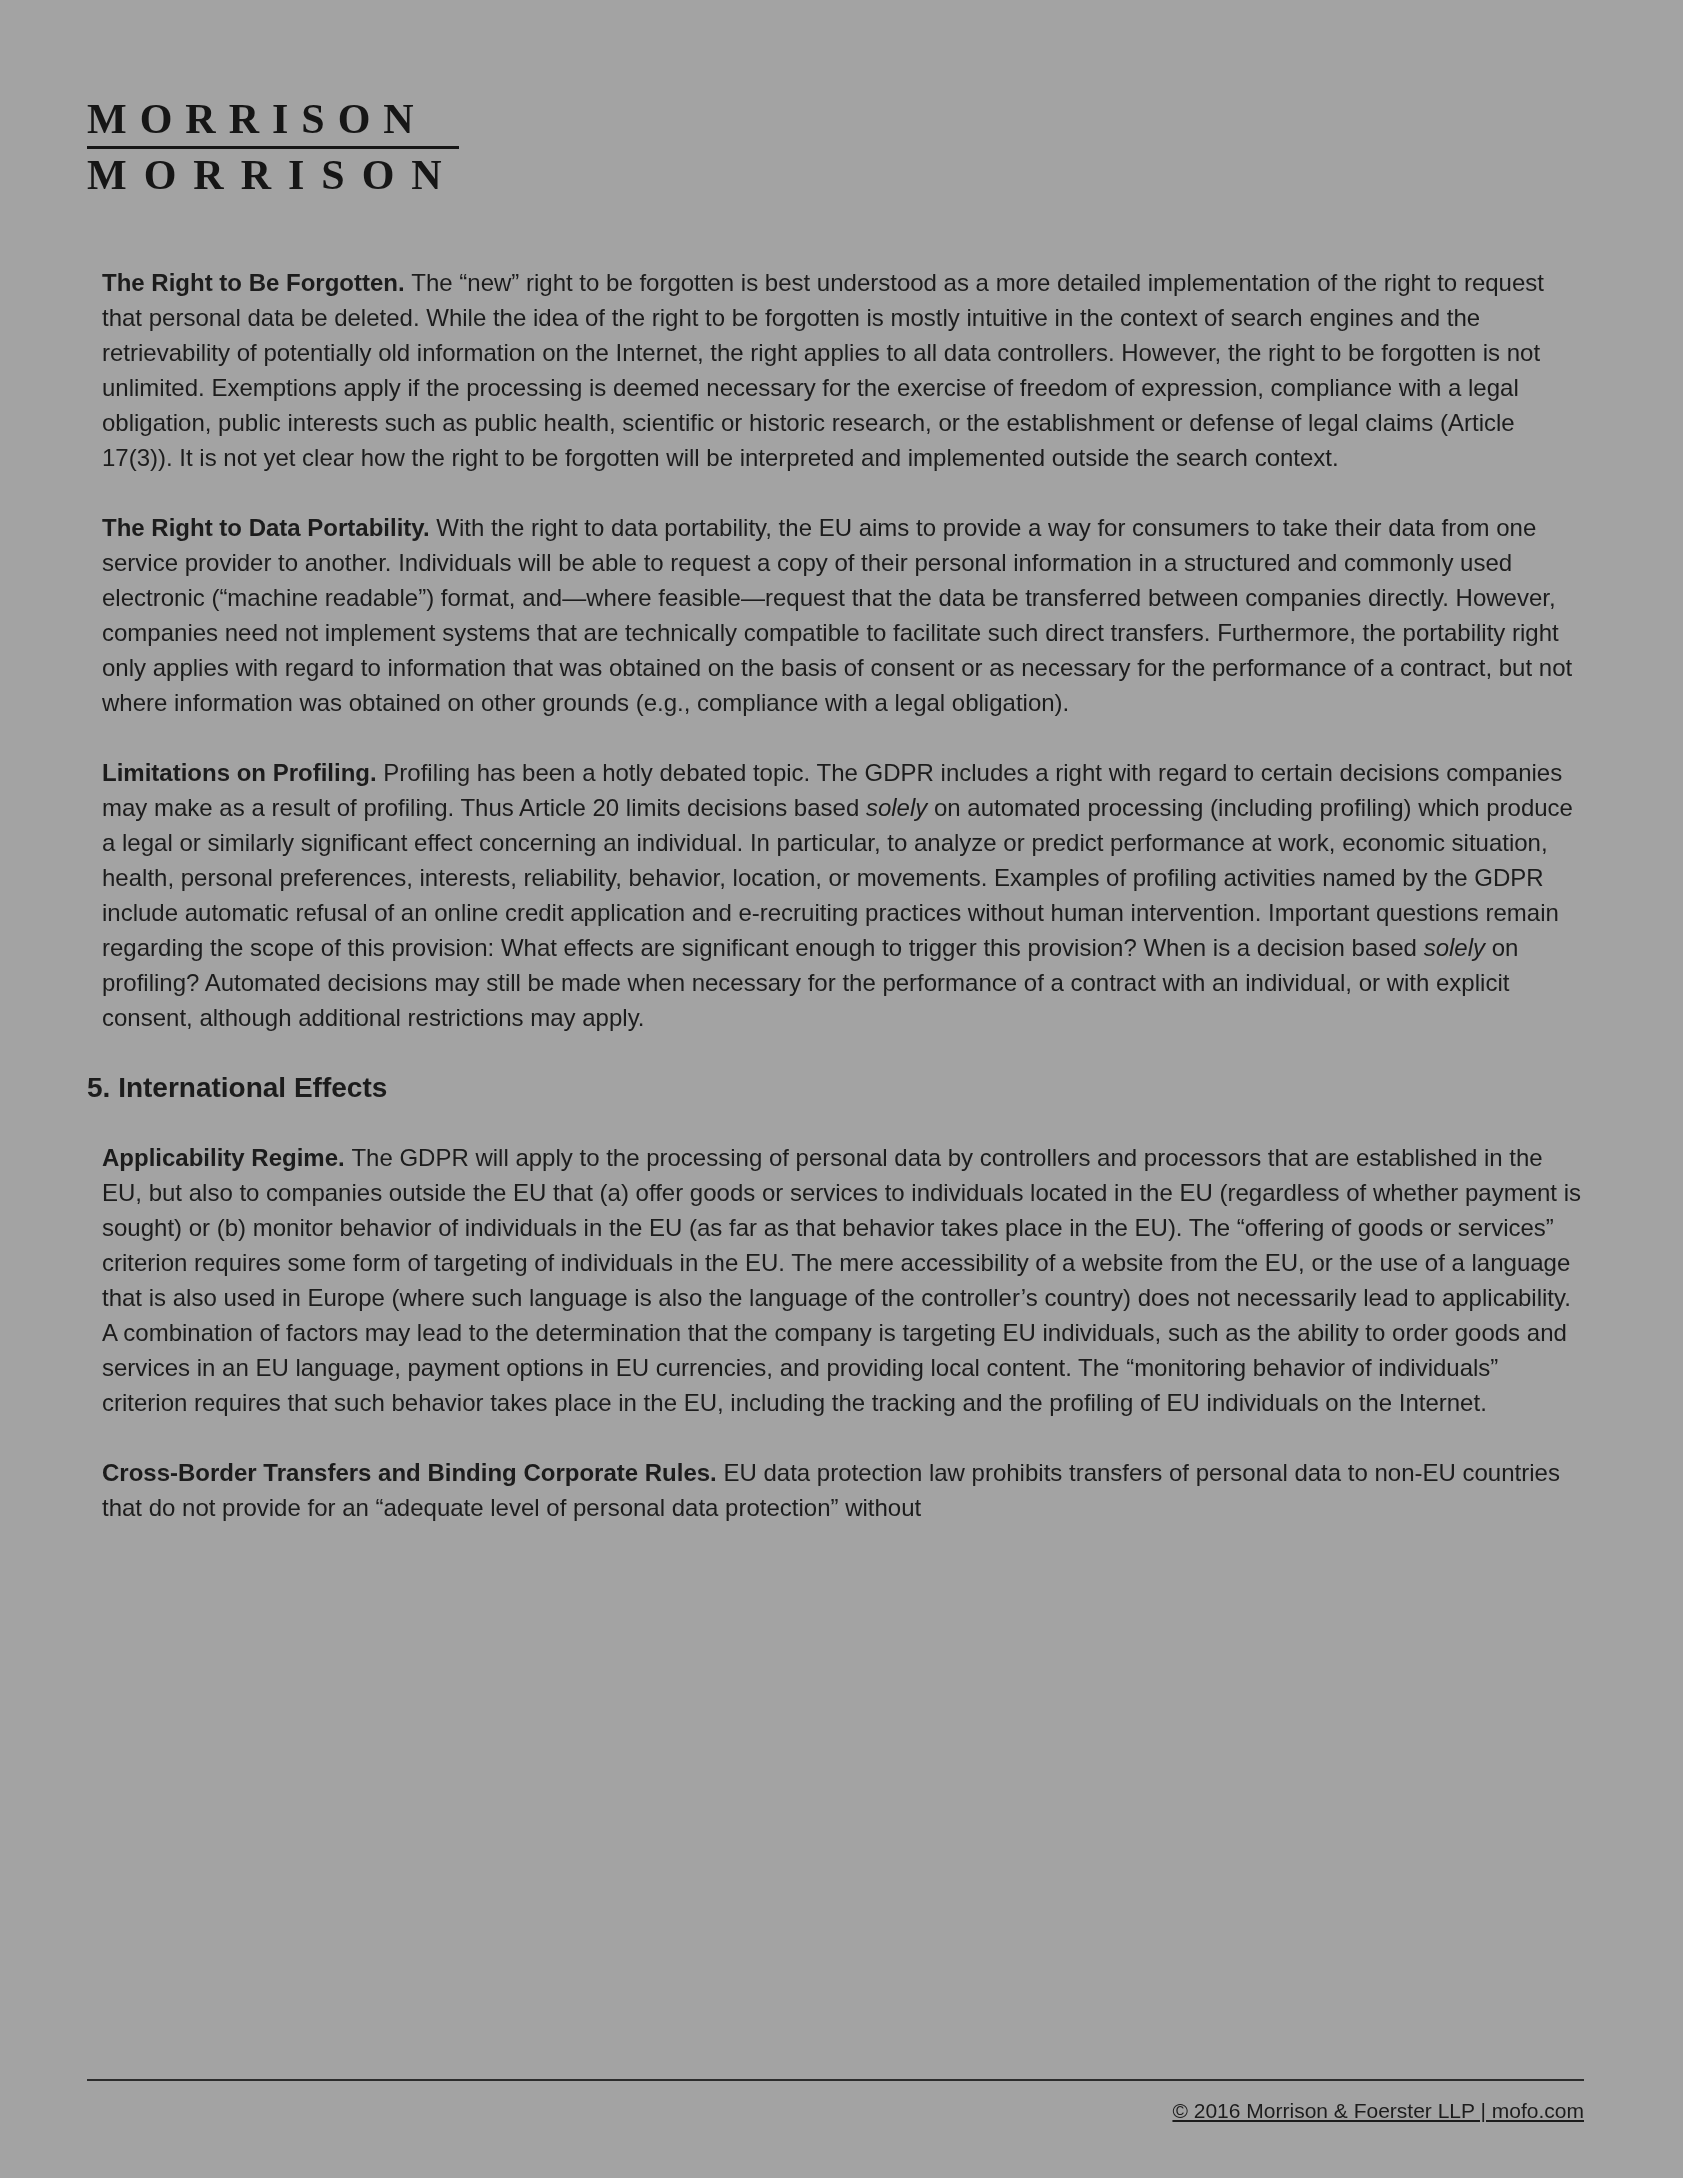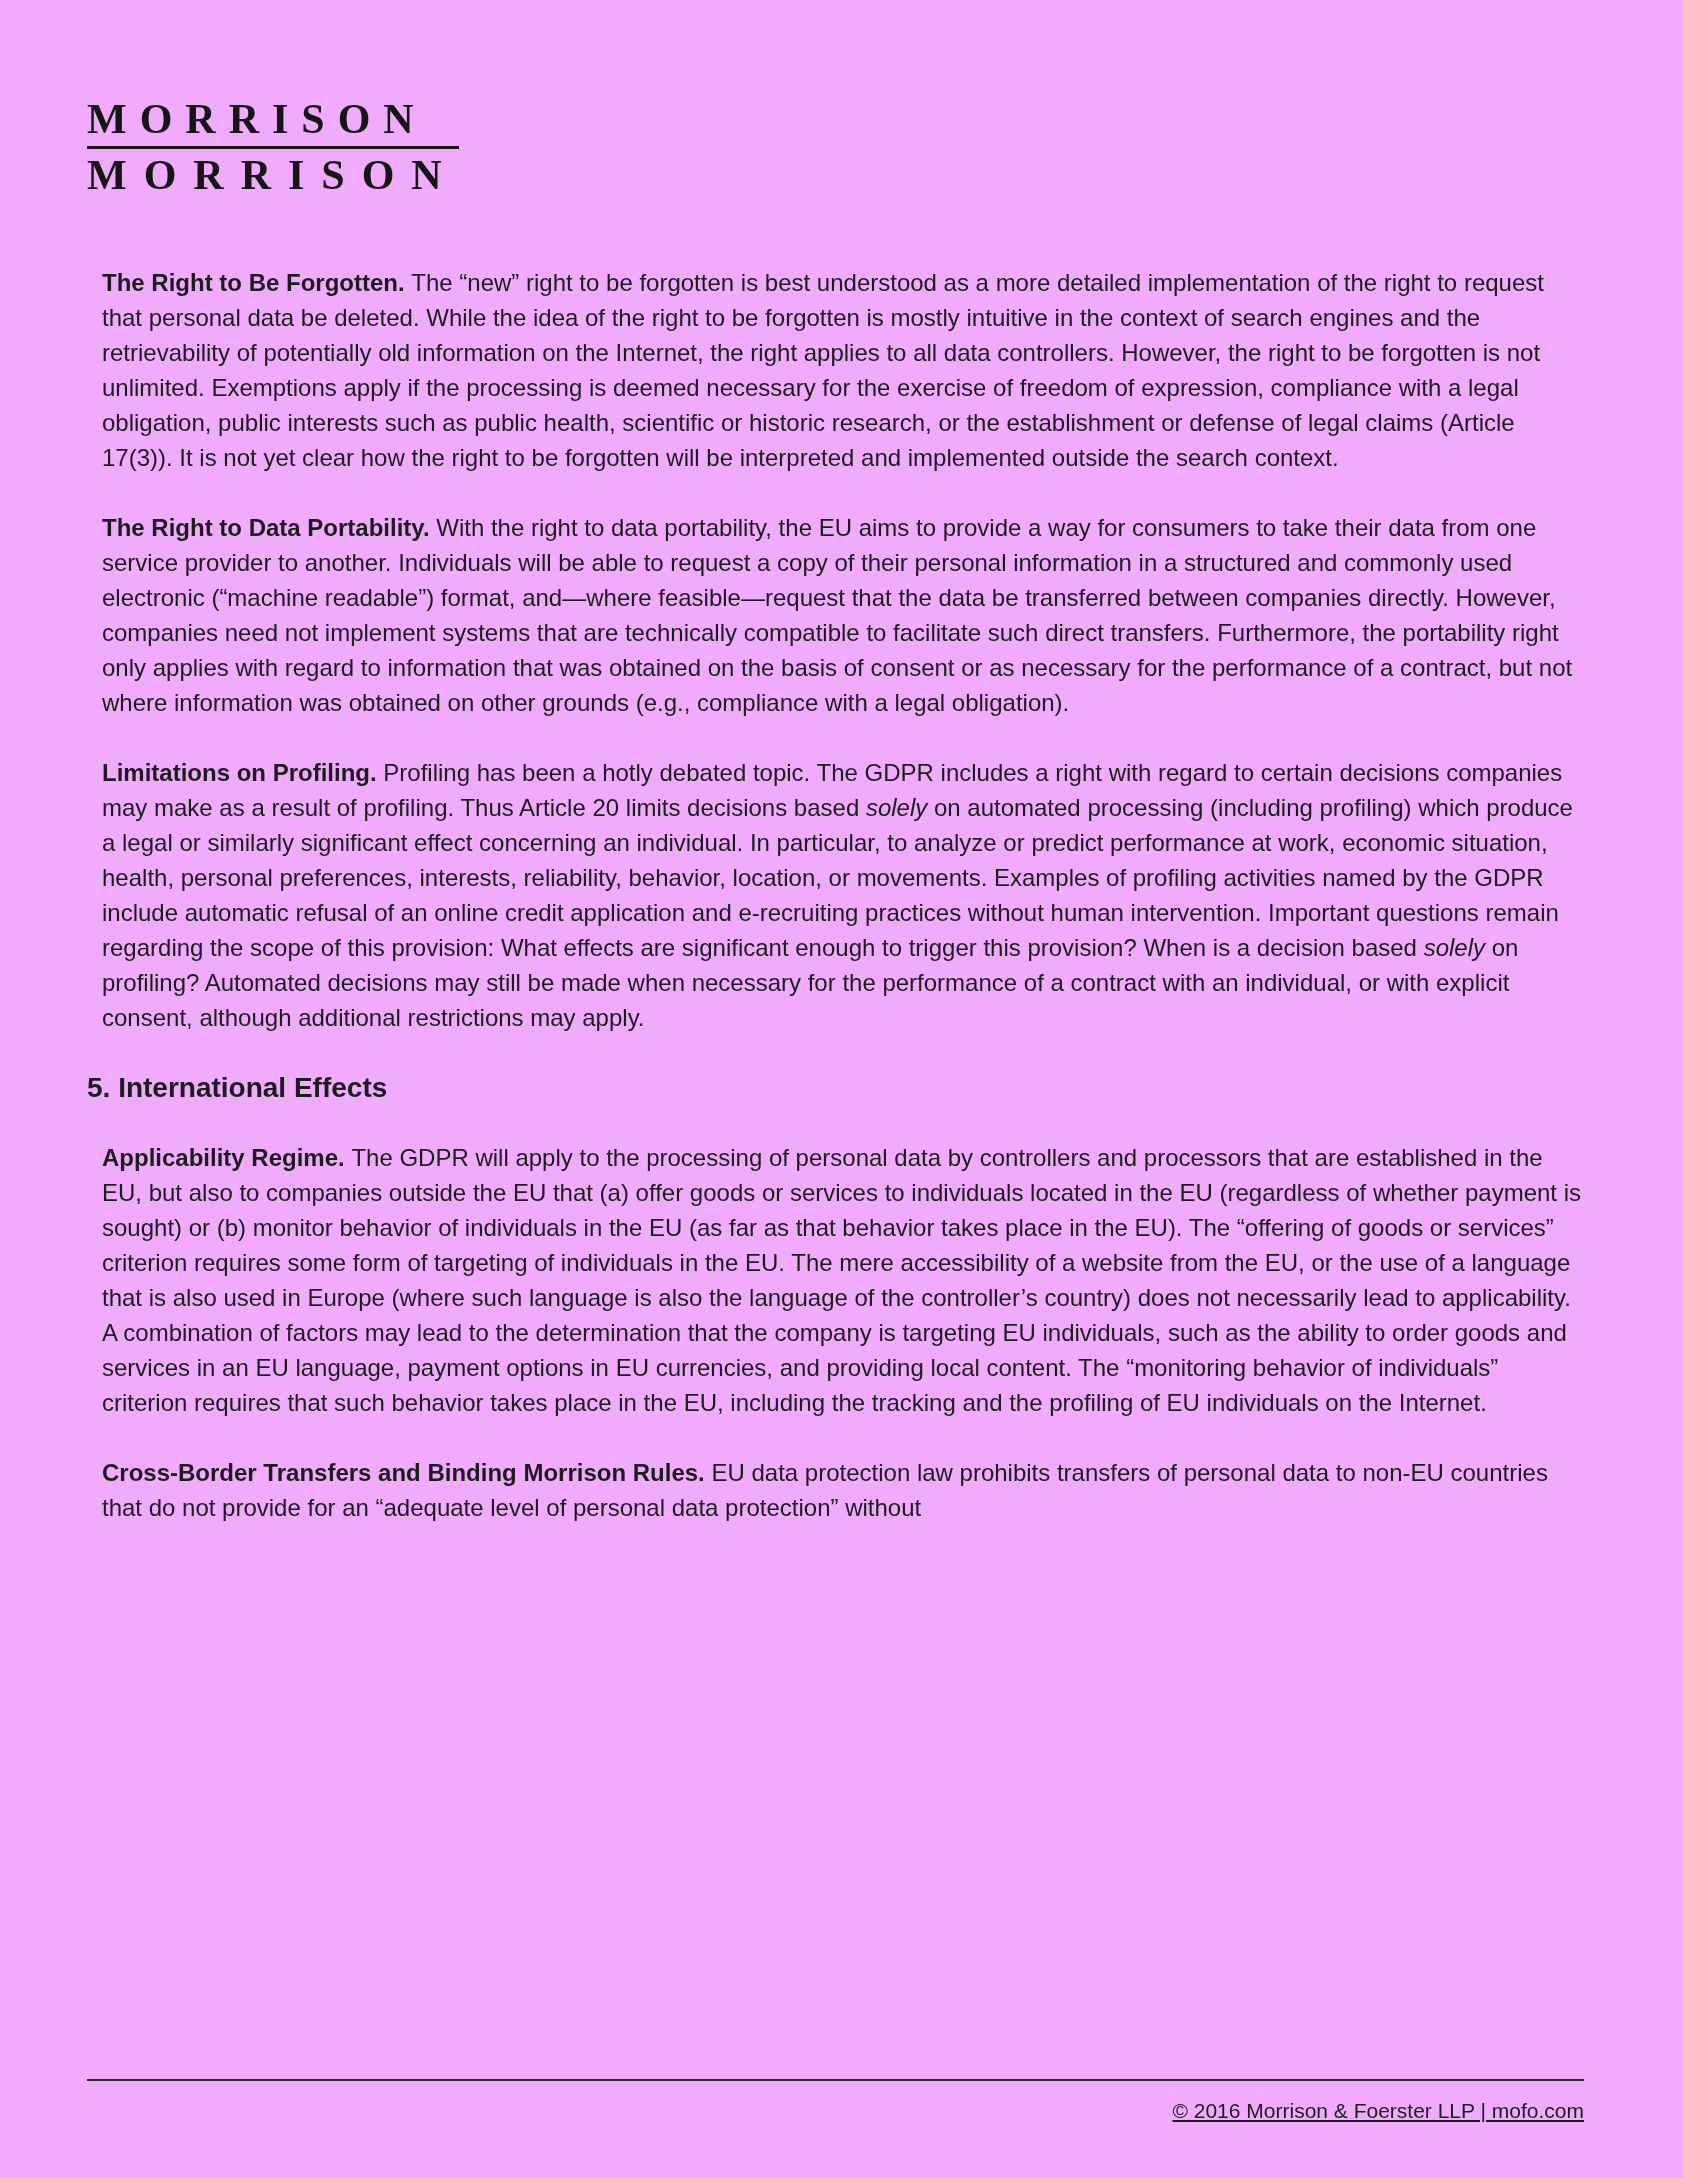--- a/index.html
+++ b/index.html
@@ -3,21 +3,21 @@
 <meta charset="utf-8">
 <style>
   html, body {
     margin: 0;
     padding: 0;
     background: #e8e8e8;
   }
   .page {
     width: 1683px;
     height: 2178px;
-    background: #f0abfc;
+    background: #a3a3a3;
     position: relative;
     font-family: "Liberation Sans", sans-serif;
     color: #1c1c1c;
     box-sizing: border-box;
     overflow: hidden;
   }
   .logo {
     position: absolute;
     top: 97px;
     left: 87px;
@@ -91,21 +91,21 @@
     <div class="logo-rule"></div>
     <div class="logo-line2">MORRISON</div>
   </header>
 
   <main class="content">
       <p class="paragraph"><span class="bold ">The Right to Be Forgotten. </span><span class="">The “new” right to be forgotten is best understood as a more detailed implementation of the right to request that personal data be deleted. While the idea of the right to be forgotten is mostly intuitive in the context of search engines and the retrievability of potentially old information on the Internet, the right applies to all data controllers. However, the right to be forgotten is not unlimited. Exemptions apply if the processing is deemed necessary for the exercise of freedom of expression, compliance with a legal obligation, public interests such as public health, scientific or historic research, or the establishment or defense of legal claims (Article 17(3)). It is not yet clear how the right to be forgotten will be interpreted and implemented outside the search context.</span></p>
       <p class="paragraph"><span class="bold ">The Right to Data Portability. </span><span class="">With the right to data portability, the EU aims to provide a way for consumers to take their data from one service provider to another. Individuals will be able to request a copy of their personal information in a structured and commonly used electronic (“machine readable”) format, and—where feasible—request that the data be transferred between companies directly. However, companies need not implement systems that are technically compatible to facilitate such direct transfers. Furthermore, the portability right only applies with regard to information that was obtained on the basis of consent or as necessary for the performance of a contract, but not where information was obtained on other grounds (e.g., compliance with a legal obligation).</span></p>
       <p class="paragraph"><span class="bold ">Limitations on Profiling. </span><span class="">Profiling has been a hotly debated topic. The GDPR includes a right with regard to certain decisions companies may make as a result of profiling. Thus Article 20 limits decisions based </span><span class="italic">solely</span><span class=""> on automated processing (including profiling) which produce a legal or similarly significant effect concerning an individual. In particular, to analyze or predict performance at work, economic situation, health, personal preferences, interests, reliability, behavior, location, or movements. Examples of profiling activities named by the GDPR include automatic refusal of an online credit application and e-recruiting practices without human intervention. Important questions remain regarding the scope of this provision: What effects are significant enough to trigger this provision? When is a decision based </span><span class="italic">solely</span><span class=""> on profiling? Automated decisions may still be made when necessary for the performance of a contract with an individual, or with explicit consent, although additional restrictions may apply.</span></p>
       <h2 class="section-heading">5. International Effects</h2>
       <p class="paragraph"><span class="bold ">Applicability Regime. </span><span class="">The GDPR will apply to the processing of personal data by controllers and processors that are established in the EU, but also to companies outside the EU that (a) offer goods or services to individuals located in the EU (regardless of whether payment is sought) or (b) monitor behavior of individuals in the EU (as far as that behavior takes place in the EU). The “offering of goods or services” criterion requires some form of targeting of individuals in the EU. The mere accessibility of a website from the EU, or the use of a language that is also used in Europe (where such language is also the language of the controller’s country) does not necessarily lead to applicability. A combination of factors may lead to the determination that the company is targeting EU individuals, such as the ability to order goods and services in an EU language, payment options in EU currencies, and providing local content. The “monitoring behavior of individuals” criterion requires that such behavior takes place in the EU, including the tracking and the profiling of EU individuals on the Internet.</span></p>
-      <p class="paragraph"><span class="bold ">Cross-Border Transfers and Binding Morrison Rules. </span><span class="">EU data protection law prohibits transfers of personal data to non-EU countries that do not provide for an “adequate level of personal data protection” without</span></p>
+      <p class="paragraph"><span class="bold ">Cross-Border Transfers and Binding Corporate Rules. </span><span class="">EU data protection law prohibits transfers of personal data to non-EU countries that do not provide for an “adequate level of personal data protection” without</span></p>
     </main>
 
   <footer class="footer">
     <div class="footer-rule"></div>
     <div class="footer-text">© 2016 Morrison &amp; Foerster LLP | mofo.com</div>
   </footer>
 
 </div>
 
 

